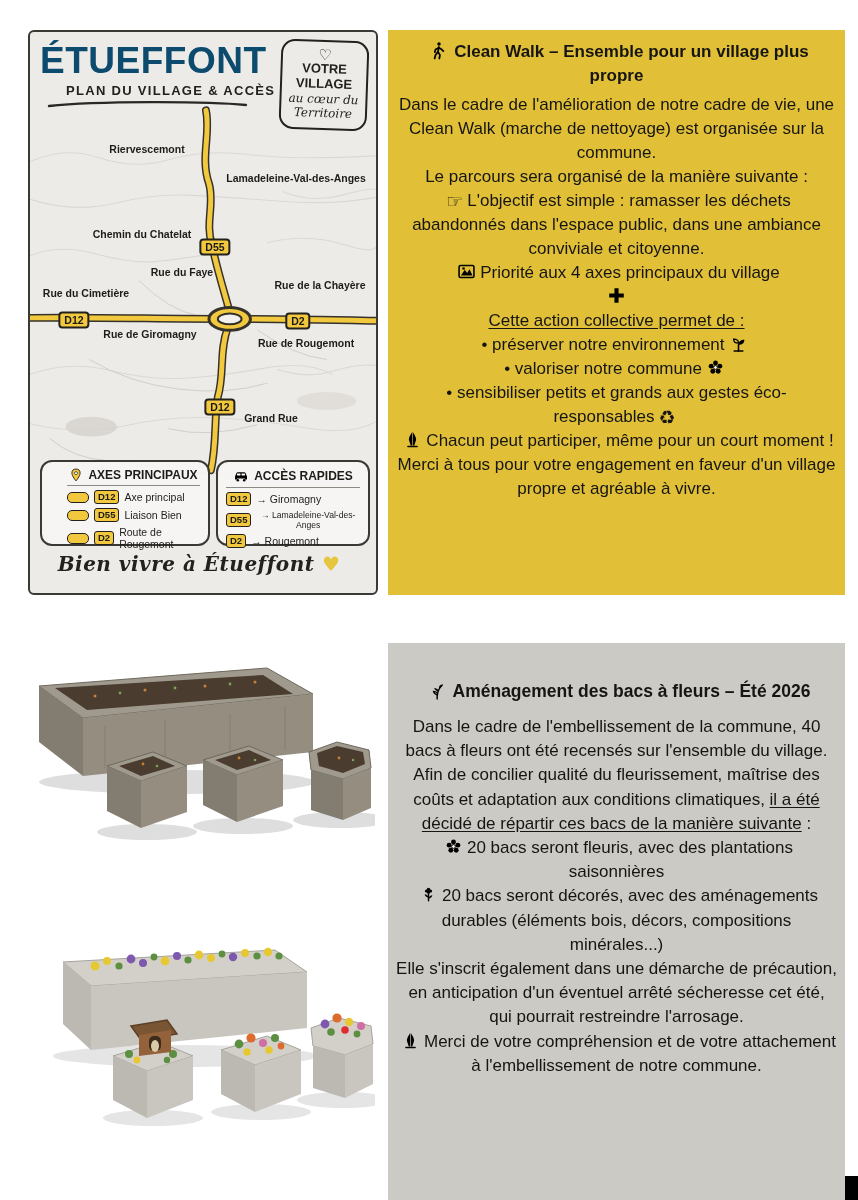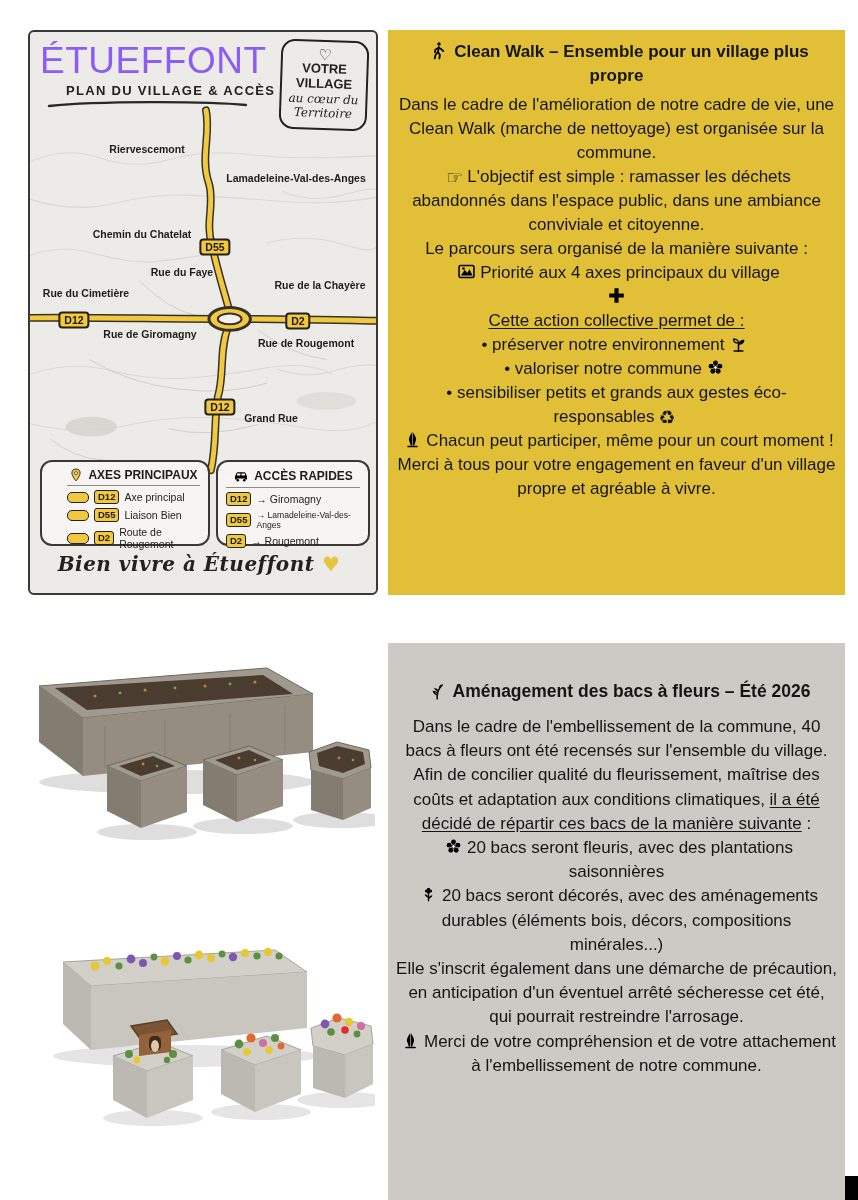--- a/index.html
+++ b/index.html
@@ -8,21 +8,21 @@
     font-family:"Liberation Sans",sans-serif;color:#111;overflow:hidden;
   }
   
   .map-card{
     position:absolute;left:28px;top:30px;width:350px;height:565px;
     background:#edebe8;border:2px solid #3b3935;border-radius:6px;
     overflow:hidden;box-sizing:border-box;
   }
   .map-svg{position:absolute;left:0;top:0;width:100%;height:100%;}
   .map-header{position:absolute;left:10px;top:10px;width:240px;z-index:3;}
-  .map-title{font-size:37px;font-weight:400;letter-spacing:.5px;color:#8b5cf6;line-height:1;}
+  .map-title{font-size:37px;font-weight:700;letter-spacing:.5px;color:#0c4a6e;line-height:1;}
   .map-subtitle{font-size:13px;font-weight:700;letter-spacing:1.3px;color:#23211d;margin:4px 0 0 26px;}
   .swash{margin:2px 0 0 6px;display:block;}
   .corner-badge{
     position:absolute;right:8px;top:8px;width:88px;z-index:3;
     border:2px solid #23211d;border-radius:14px;padding:5px 4px 7px;
     text-align:center;background:transparent;transform:rotate(2deg);box-sizing:border-box;
   }
   .corner-badge .heart{font-size:15px;line-height:1;display:block;color:#23211d;}
   .corner-badge .b1{font-size:13px;font-weight:700;line-height:1.15;color:#23211d;display:block;}
   .corner-badge .b2{font-family:"DejaVu Serif",serif;font-style:italic;font-size:12px;line-height:1.2;color:#23211d;display:block;}
@@ -33,21 +33,21 @@
   .road-badge{
     position:absolute;z-index:2;transform:translate(-50%,-50%);
     background:#f2c93e;border:2px solid #23211d;border-radius:4px;
     font-size:10.5px;font-weight:700;color:#1a1813;padding:0 4px;line-height:13px;white-space:nowrap;
   }
   .legend-box{
     position:absolute;z-index:3;background:rgba(248,247,244,.85);
     border:2px solid #3b3935;border-radius:12px;padding:6px 8px;box-sizing:border-box;
   }
   .legend-axes{left:10px;top:428px;width:170px;height:86px;padding-left:25px;}
-  .legend-access{left:186px;top:428px;width:154px;height:86px;}
+  .legend-access{left:186px;top:428px;width:154px;height:86px;text-align:center;}
   .legend-head{display:flex;align-items:center;justify-content:center;gap:5px;
     font-size:12px;font-weight:700;color:#1d1c19;border-bottom:1px solid #8d8a84;padding-bottom:3px;}
   .legend-row{display:flex;align-items:center;gap:5px;margin-top:4px;font-size:10.5px;color:#1d1c19;}
   .legend-row.small{font-size:8.6px;}
   .pill{width:20px;height:9px;border:1.5px solid #23211d;border-radius:5px;background:#f2c93e;flex:0 0 auto;}
   .mini-badge{background:#f2c93e;border:1.5px solid #23211d;border-radius:3px;
     font-size:9.5px;font-weight:700;padding:0 3px;line-height:12px;flex:0 0 auto;}
   .tagline{
     position:absolute;left:0;right:8px;top:520px;z-index:3;text-align:center;
     font-family:"DejaVu Serif",serif;font-style:italic;font-weight:700;
@@ -281,22 +281,22 @@
 </div>
 
 <div class="textbox tb-yellow">
   <div class="tb-title">
     <svg class="ic ic-title">
         <use href="#i-walker"></use>
       </svg><span>Clean Walk – Ensemble pour un village plus propre</span>
   </div>
   <div id="clean-walk-body">
       <div class="tline"><span>Dans le cadre de l'amélioration de notre cadre de vie, une Clean Walk (marche de nettoyage) est organisée sur la commune.</span></div>
+      <div class="tline"><span>Le parcours sera organisé de la manière suivante :</span></div>
       <div class="tline"><span class="glyph">☞</span><span>L'objectif est simple : ramasser les déchets abandonnés dans l'espace public, dans une ambiance conviviale et citoyenne.</span></div>
-      <div class="tline"><span>Le parcours sera organisé de la manière suivante :</span></div>
       <div class="tline"><svg class="ic">
           <use href="#i-landscape"></use>
         </svg><span>Priorité aux 4 axes principaux du village</span></div>
       <div class="tline"><svg class="ic">
           <use href="#i-plus"></use>
         </svg></div>
       <div class="tline"><span class="u">Cette action collective permet de :</span></div>
       <div class="tline"><span>• préserver notre environnement</span><svg class="ic">
           <use href="#i-seedling"></use>
         </svg></div>

